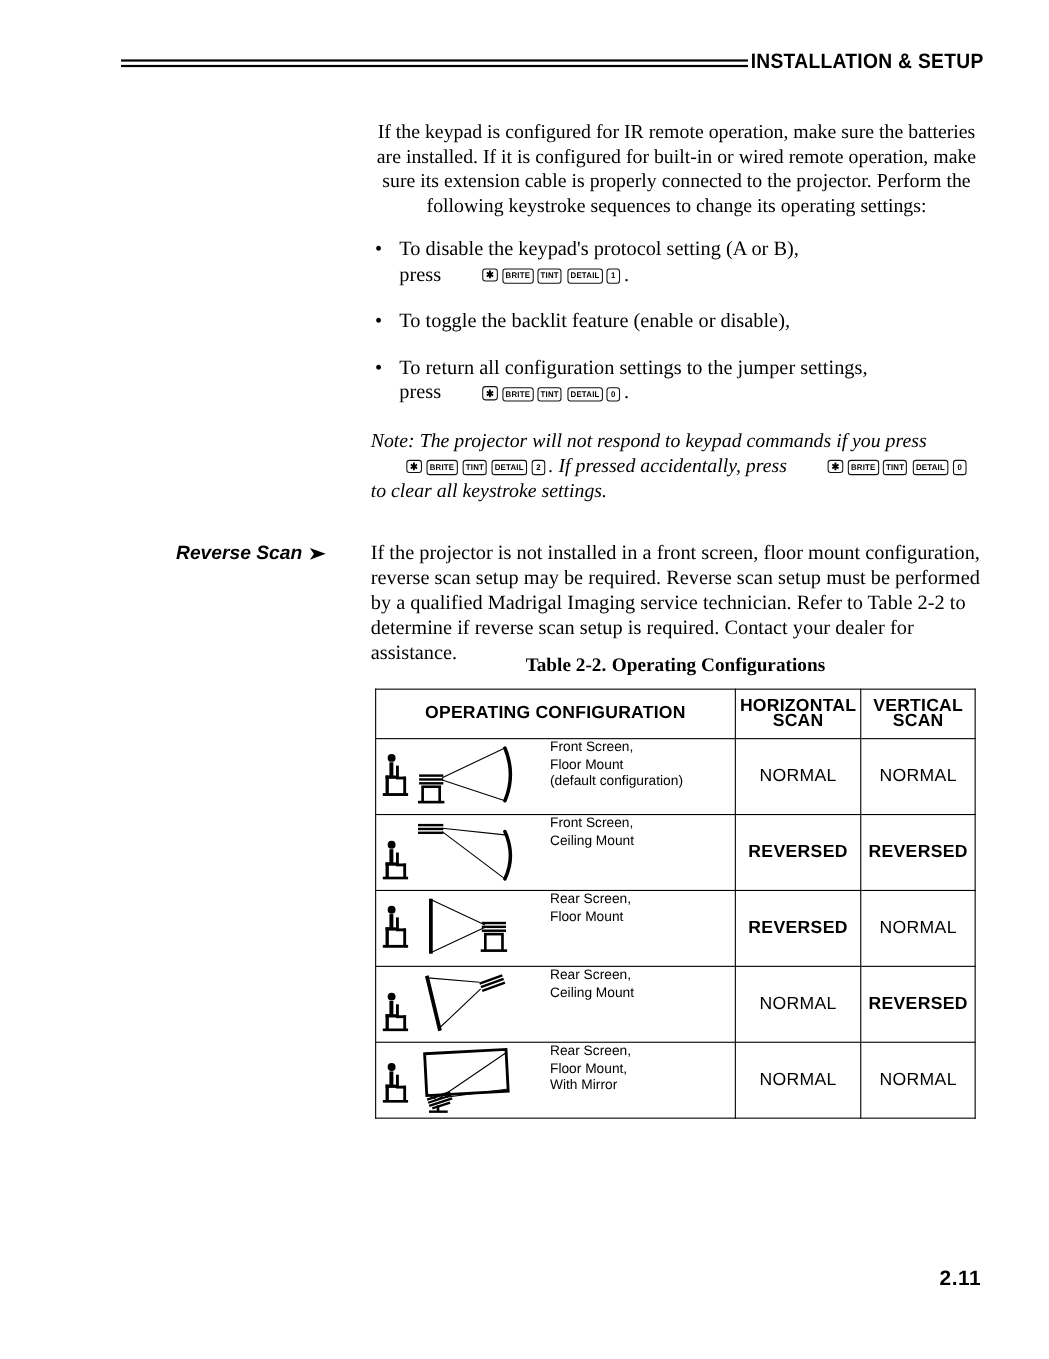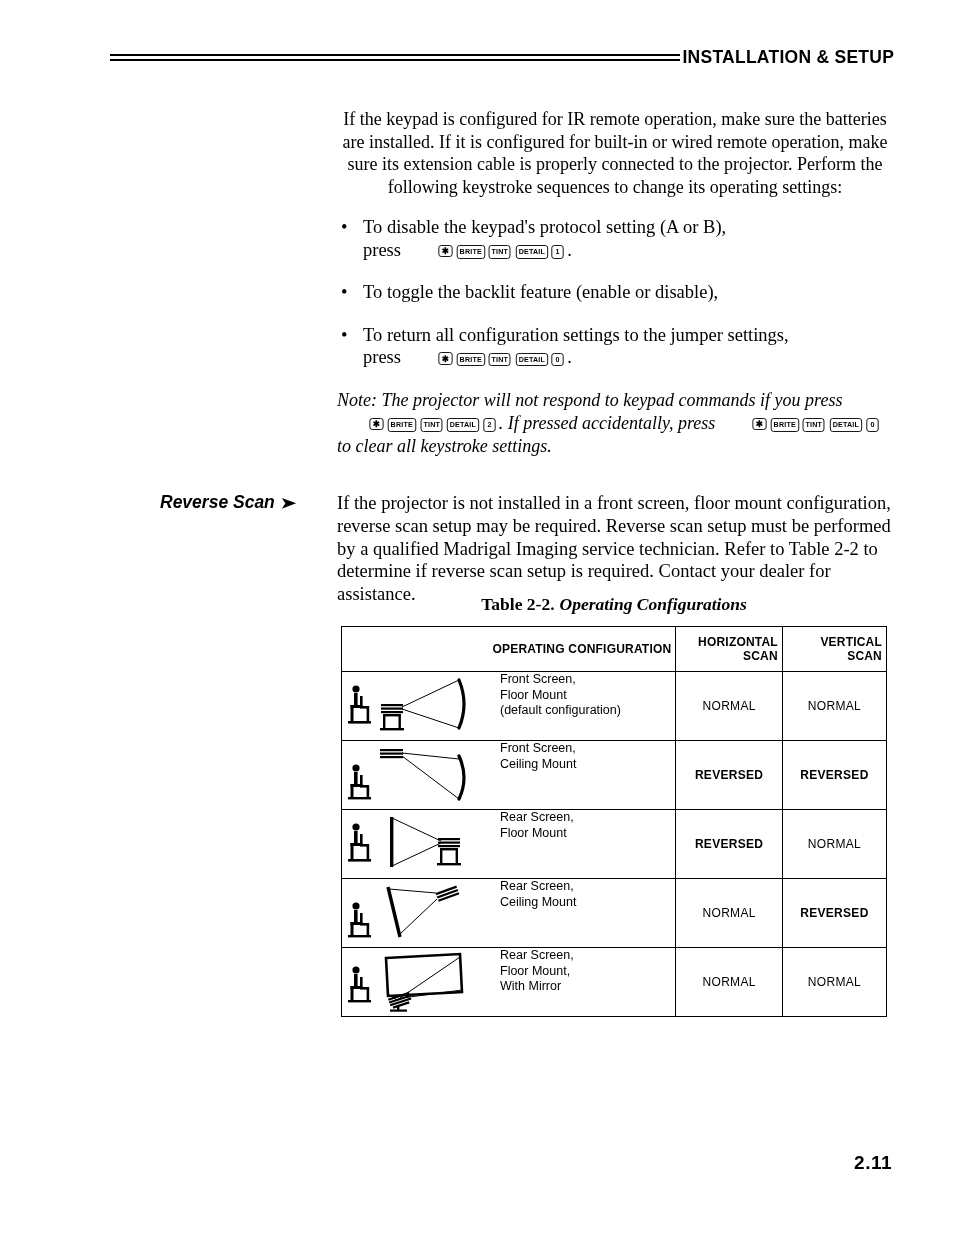--- a/index.html
+++ b/index.html
@@ -151,39 +151,38 @@
   .table-caption {
     position: absolute;
     left: 340px;
     top: 594px;
     width: 548px;
     text-align: center;
     font-size: 17.5px;
     font-weight: bold;
   }
   .table-caption .cap-title {
-    font-style: italic;
     margin-left: 5px;
   }
   table.cfg {
     position: absolute;
     left: 341px;
     top: 626px;
     width: 546px;
     border-collapse: collapse;
     font-family: "Liberation Sans", sans-serif;
   }
   table.cfg th, table.cfg td {
     border: 1.6px solid #000;
     padding: 0;
   }
   .th-label {
-    font-size: 12px;
+    font-size: 16px;
     font-weight: bold;
-    text-align: right;
+    text-align: center;
     padding: 8px 4px;
     line-height: 14px;
     letter-spacing: 0.2px;
   }
   .col-cfg { width: 336px; }
   .col-h   { width: 106px; }
   .col-v   { width: 104px; }
 
   .row-cell-cfg {
     height: 68px;
@@ -202,21 +201,21 @@
   }
   .diagram-box svg { display: block; }
   .cfg-text {
     font-size: 12.5px;
     line-height: 15.5px;
     color: #000;
     padding-left: 8px;
   }
   .scan-val {
     text-align: center;
-    font-size: 12px;
+    font-size: 16px;
     letter-spacing: 0.3px;
   }
   .scan-val.bold { font-weight: bold; }
 
   
   .page-number {
     position: absolute;
     right: 62px;
     top: 1152px;
     font-family: "Liberation Sans", sans-serif;

